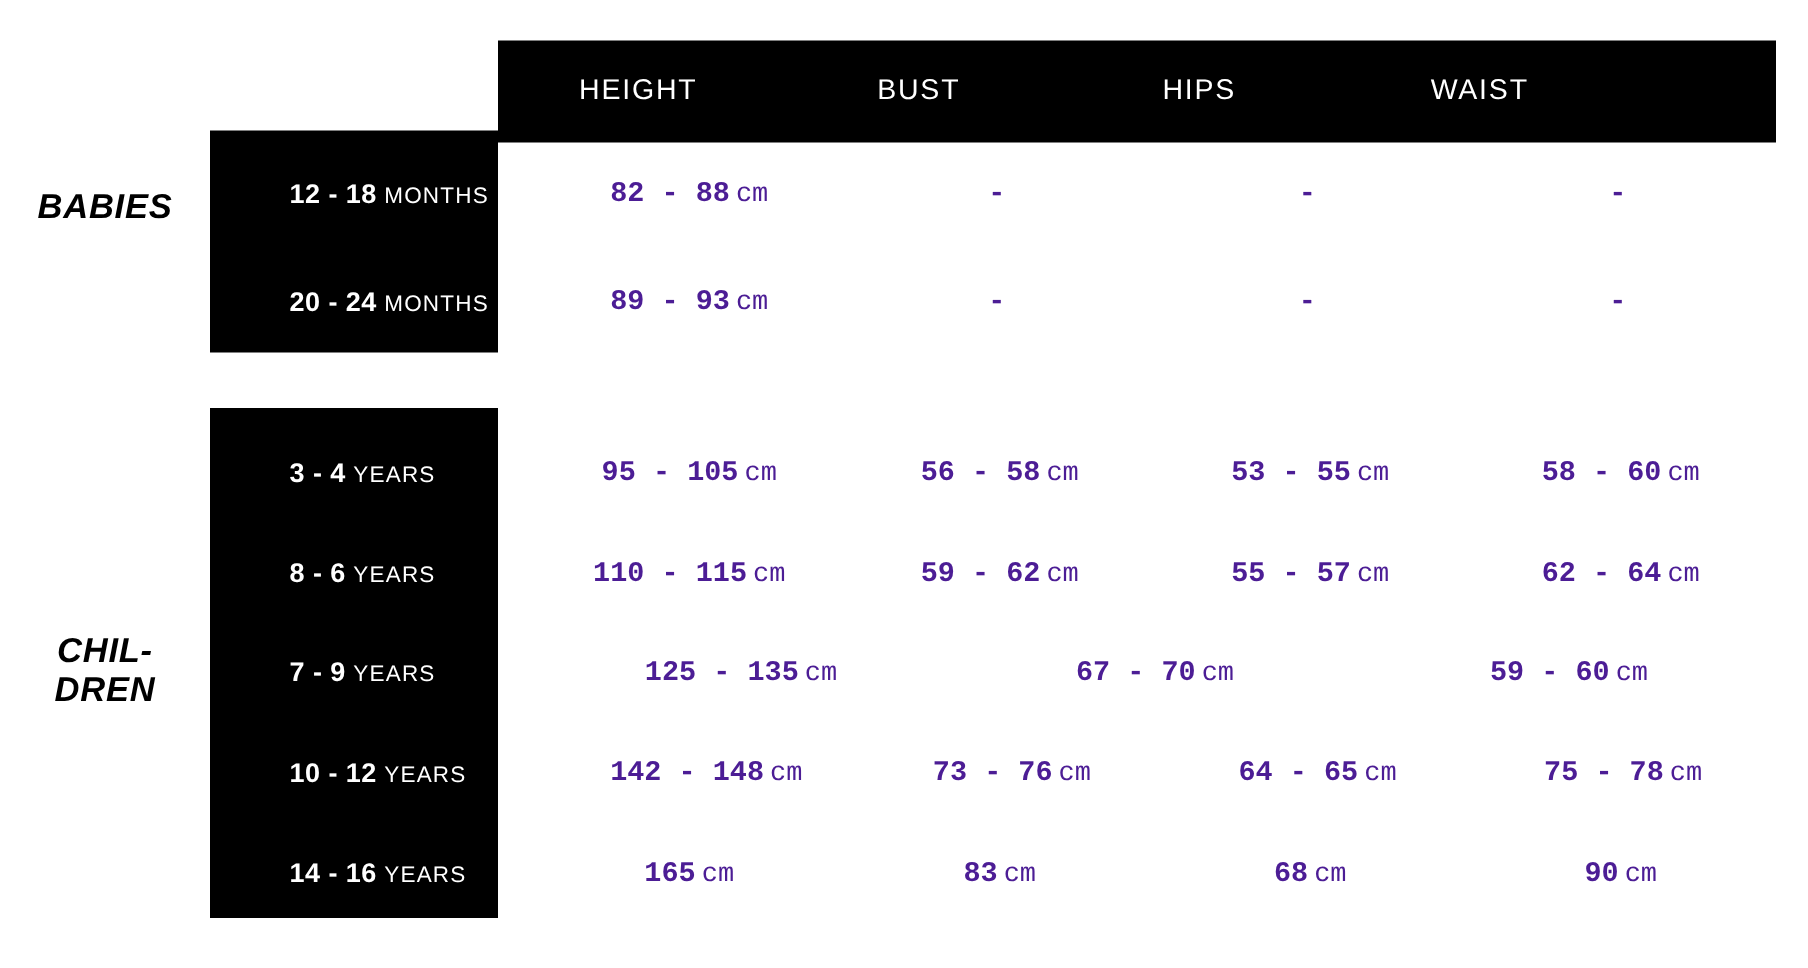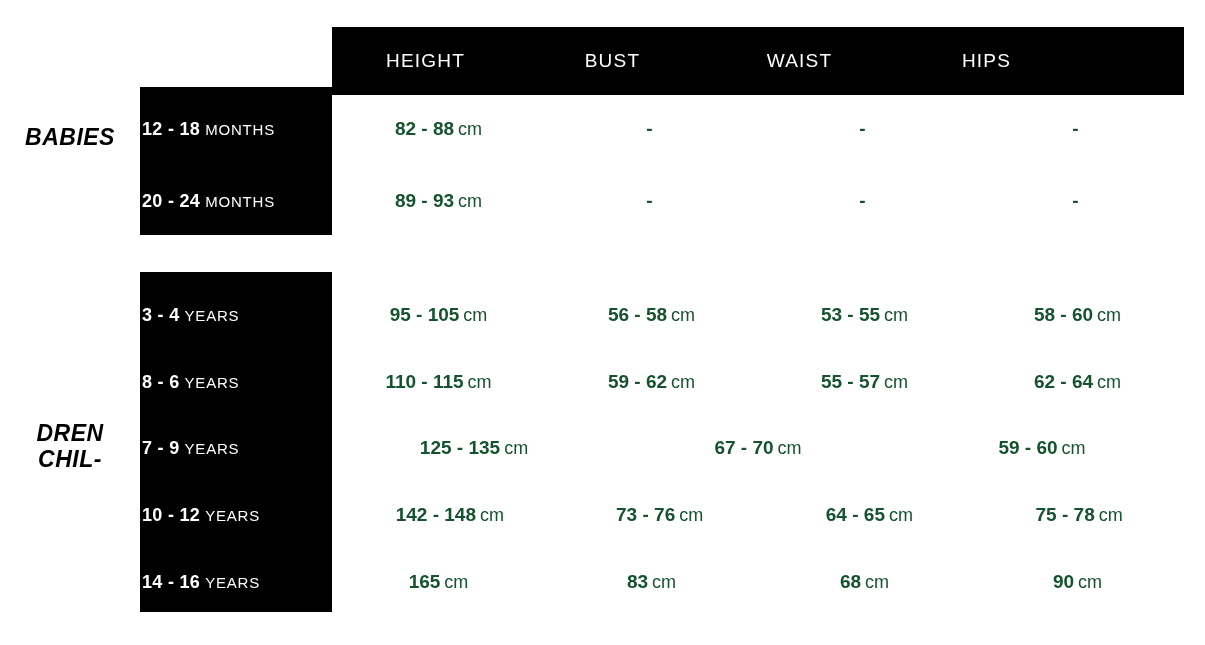--- a/index.html
+++ b/index.html
@@ -90,44 +90,46 @@
   .row {
     position: absolute;
     left: 140px;
     width: 1044px;
     display: flex;
     align-items: center;
   }
   .row .size-cell {
     width: 192px;
     box-sizing: border-box;
-    padding-left: 2px;
+    padding-left: 29px;
     color: #ffffff;
     white-space: nowrap;
+    margin-left: 24px;
   }
   .size-cell .age {
     font-weight: bold;
     font-size: 18px;
     letter-spacing: 0.3px;
   }
   .size-cell .unit {
     font-size: 15px;
     letter-spacing: 0.8px;
     margin-left: 5px;
   }
 
   .row .measures {
     display: flex;
     flex: 1 1 auto;
   }
   .measure {
     flex: 1 1 0;
     text-align: center;
-    color: #14532d;
+    color: #4c1d95;
     white-space: nowrap;
+    font-family: Liberation Mono, monospace;
   }
   .measure .val {
     font-weight: bold;
     font-size: 19px;
   }
   .measure .cm {
     font-size: 18px;
     margin-left: 4px;
     font-weight: 400;
   }
@@ -147,31 +149,31 @@
 </style>
 </head>
 <body>
 
 <div class="sheet">
 
   <div class="header-band"></div>
   <div class="header-cells">
     <div class="header-cell">HEIGHT</div>
     <div class="header-cell">BUST</div>
+    <div class="header-cell">HIPS</div>
     <div class="header-cell">WAIST</div>
-    <div class="header-cell">HIPS</div>
   </div>
 
   <div class="size-col" id="size-col-babies"></div>
   <div class="size-col" id="size-col-children"></div>
 
   <div class="group-label" id="group-babies">BABIES</div>
   <div class="group-label" id="group-children">
+    <div>CHIL-</div>
     <div>DREN</div>
-    <div>CHIL-</div>
   </div>
 
   <div class="row" id="row-b1">
     <div class="size-cell">
       <span class="age">12 - 18</span><span class="unit">MONTHS</span>
     </div>
     <div class="measures">
       <div class="measure"><span class="val">82 - 88</span><span class="cm">cm</span></div>
       <div class="measure empty"><span class="val">-</span><span class="cm"></span></div>
       <div class="measure empty"><span class="val">-</span><span class="cm"></span></div>

